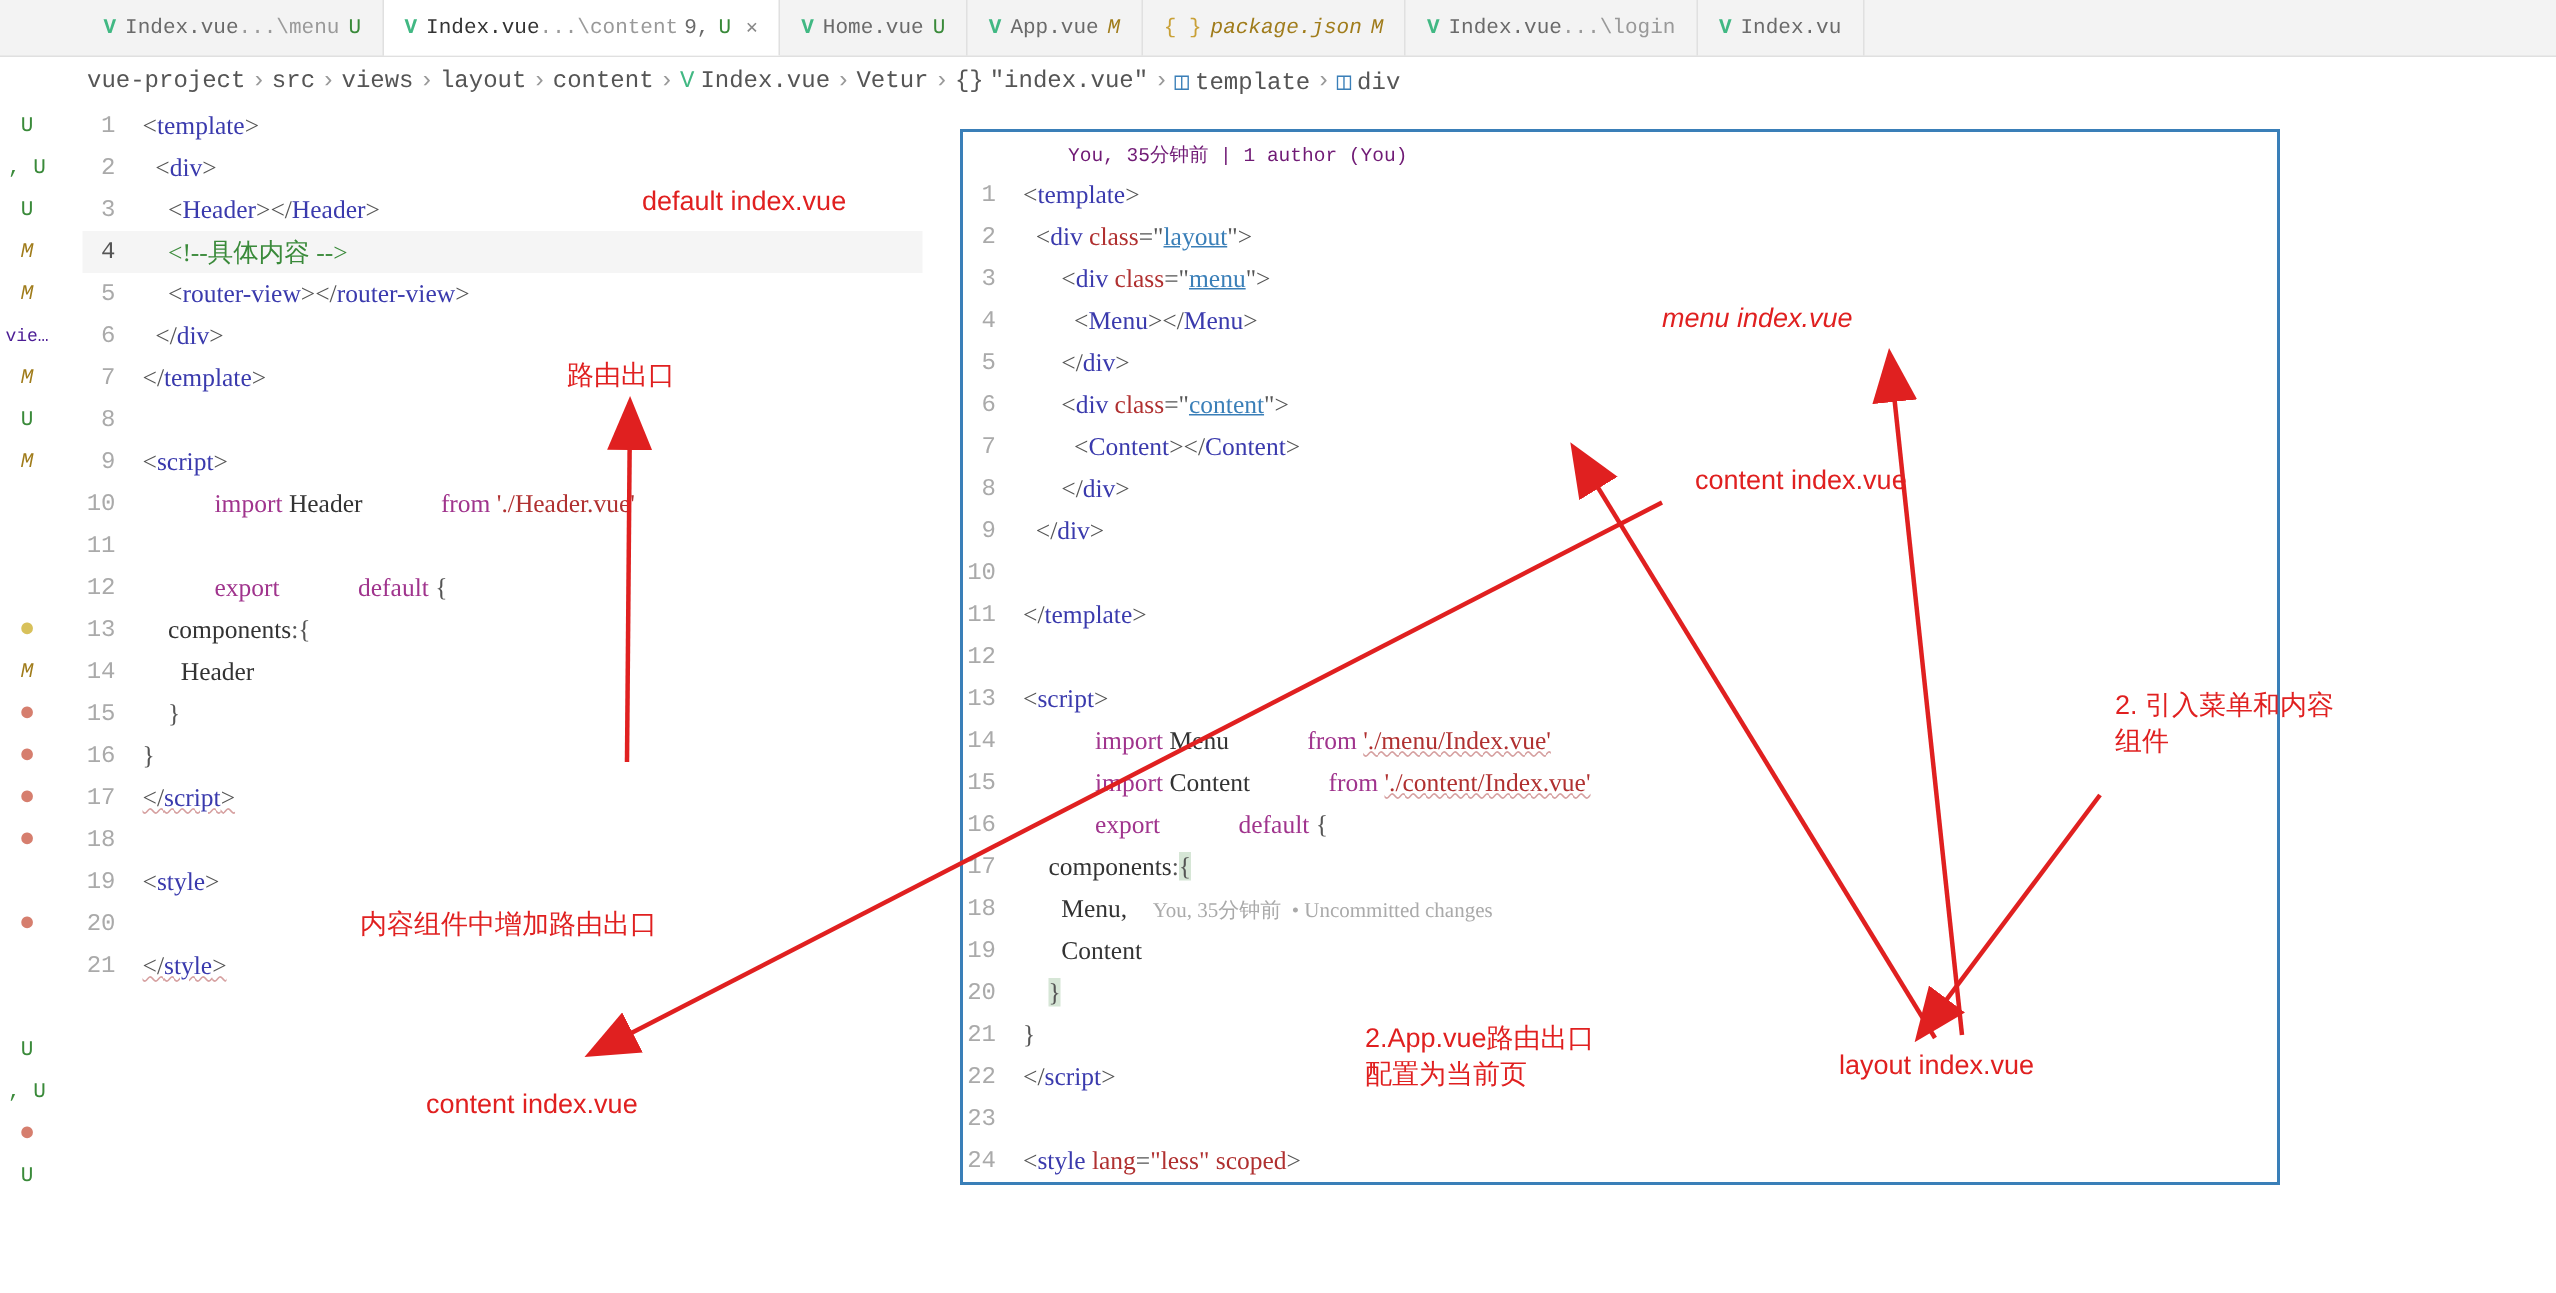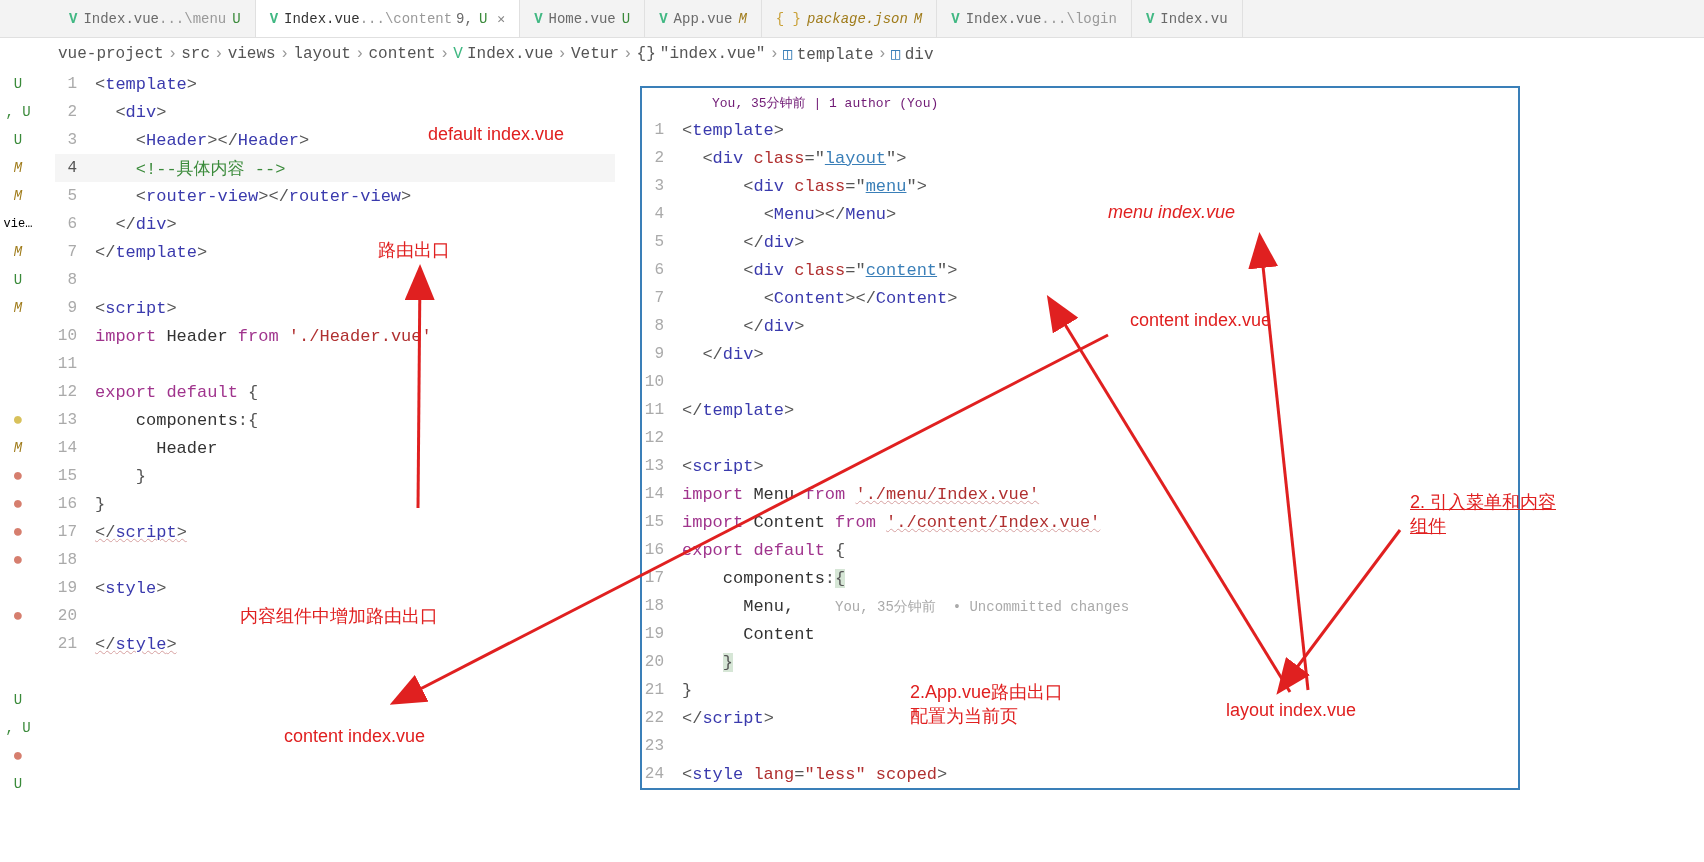--- a/index.html
+++ b/index.html
@@ -72,21 +72,21 @@
 }
 .gutter-strip div {
   height: 28px;
   display:flex;
   align-items:center;
   justify-content:center;
   font-size: 14px;
 }
 .gutter-strip .u { color:#3a8a3a; }
 .gutter-strip .m { color:#a07c1b; font-style:italic;}
-.gutter-strip .vie { color:#000000; font-size:12px; }
+.gutter-strip .vie { color:#4c1d95; font-size:12px; }
 .gutter-strip .dot-y { color:#d8c15b; font-size:18px;}
 .gutter-strip .dot-r { color:#d67e6e; font-size:18px;}
 
 .editor-left {
   position: absolute;
   left: 55px;
   top: 70px;
   width: 560px;
 }
 .code-line {
@@ -97,24 +97,24 @@
 }
 .code-line.active-line { background:#f5f5f5; }
 .ln {
   width: 40px;
   text-align: right;
   color: #aaa;
   padding-right: 18px;
   font-size: 16px;
 }
 .ln.current { color:#555;}
-.code { white-space: pre; }
+.code { white-space: pre; font-family: Liberation Serif, serif; }
 .tag { color: #3a3aad; }
 .attr { color: #b03030;}
-.kw2 { color: #a0348d;}
+.kw2 { color: #a0348d; margin-left: 48px;}
 .str { color: #b03030;}
 .comm { color: #3a8a3a;}
 .txt { color: #333;}
 .punc { color: #555;}
 .underline { text-decoration: underline wavy #d6a0a0; text-decoration-thickness:1px;}
 
 .editor-right {
   position: absolute;
   left: 640px;
   top: 86px;
@@ -394,21 +394,21 @@
 
 <div class="anno" style="left:428px;top:124px;">default index.vue</div>
 <div class="anno" style="left:378px;top:238px;">路由出口</div>
 <div class="anno" style="left:240px;top:604px;">内容组件中增加路由出口</div>
 <div class="anno" style="left:284px;top:726px;">content index.vue</div>
 <div class="anno" style="left:1108px;top:202px;font-style:italic;">menu index.vue</div>
 <div class="anno" style="left:1130px;top:310px;">content index.vue</div>
 <div class="anno" style="left:910px;top:680px;white-space:pre-line;">2.App.vue路由出口
 配置为当前页</div>
 <div class="anno" style="left:1226px;top:700px;">layout index.vue</div>
-<div class="anno" style="left:1410px;top:490px;white-space:pre-line;text-decoration:underline;">2. 引入菜单和内容
+<div class="anno" style="left:1410px;top:458px;white-space:pre-line;">2. 引入菜单和内容
 组件</div>
 
 <svg class="overlay" width="1704" height="862">
   <defs>
     <marker id="ah" markerWidth="12" markerHeight="10" refX="10" refY="5" orient="auto">
       <path d="M0,0 L12,5 L0,10 Z" fill="#e02020"></path>
     </marker>
   </defs>
   <line x1="418" y1="508" x2="420" y2="270" stroke="#e02020" stroke-width="3" marker-end="url(#ah)"></line>
   <line x1="1108" y1="335" x2="395" y2="702" stroke="#e02020" stroke-width="3" marker-end="url(#ah)"></line>

